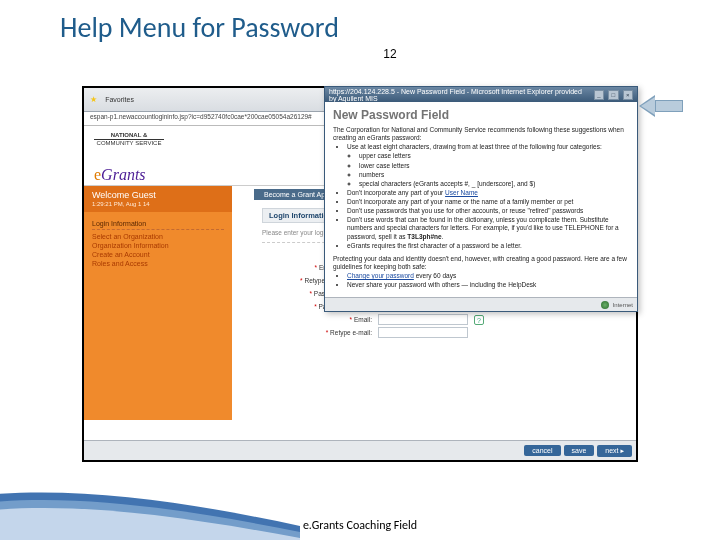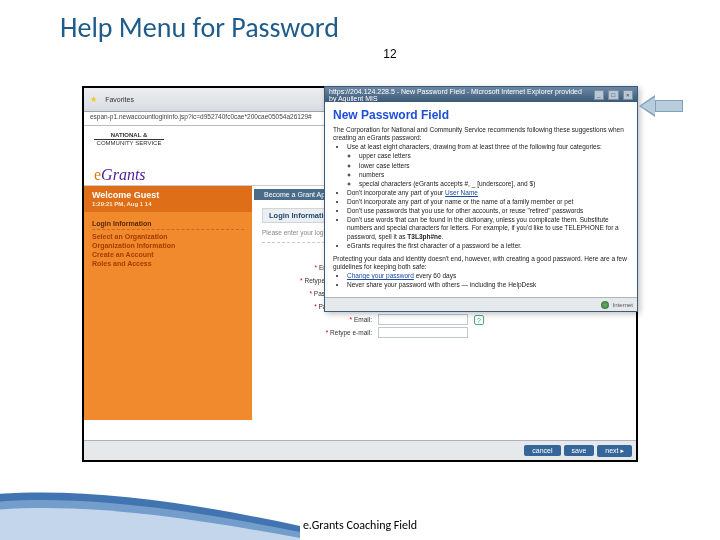--- a/index.html
+++ b/index.html
@@ -101,24 +101,23 @@
   }
   .natlog .top{border-bottom:1px solid #333;padding-bottom:1px;font-weight:bold;}
   .egrants {
     font-size:16px; color:#666; font-style:italic;
     font-family: Georgia, serif;
   }
   .egrants .e { color:#e07b00; font-style:normal;}
   .orange-box {
     position:absolute;
     left:0; top:60px;
-    width:168px;
+    width:148px;
     height:234px;
     background:#f08a2c;
-    font-weight:bold;
   }
   .welcome {
     background:#de6f18;
     color:#fff;
     font-size:9px;
     padding:4px 8px;
     line-height:1.2;
   }
   .welcome .sub{font-size:6px;color:#ffe9d4;}
   .appl-btn {
@@ -211,21 +210,21 @@
     font-size:6px;line-height:8px;text-align:center;
     color:#2b3b4b;
   }
   .pop-body{
     padding:4px 8px;
     font-size:6.5px;
     color:#222;
     line-height:1.25;
   }
   .pop-h{
-    color:#1d4ed8;
+    color:#737373;
     font-size:12px;
     font-weight:bold;
     padding:2px 0 3px;
   }
   .pop-body ul{margin-left:14px;}
   .pop-body ul ul{margin-left:12px;}
   .pop-body li{margin:1px 0;}
   .pop-body a{color:#1a4aa0;text-decoration:underline;}
   .pop-status{
     position:absolute;left:0;right:0;bottom:0;height:14px;

